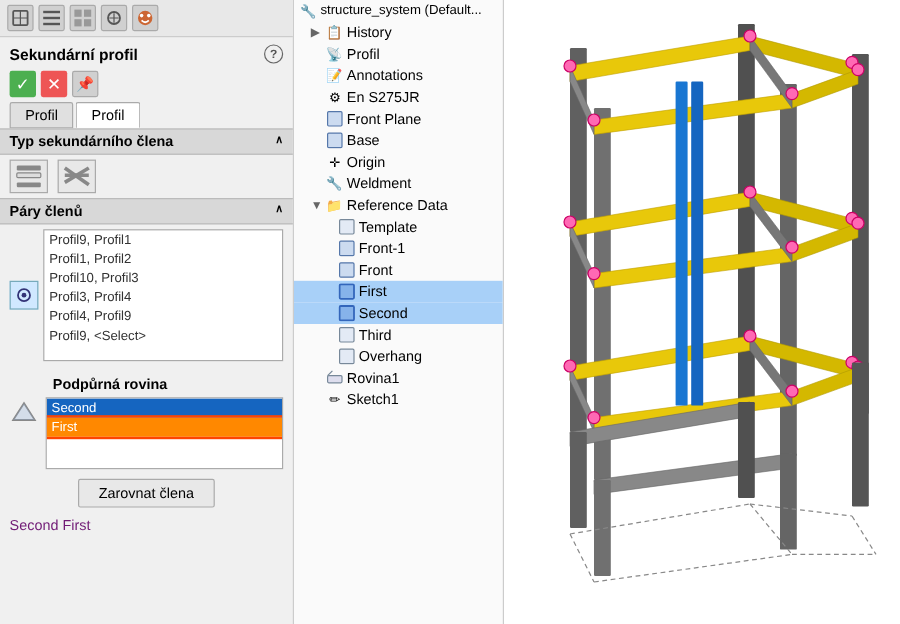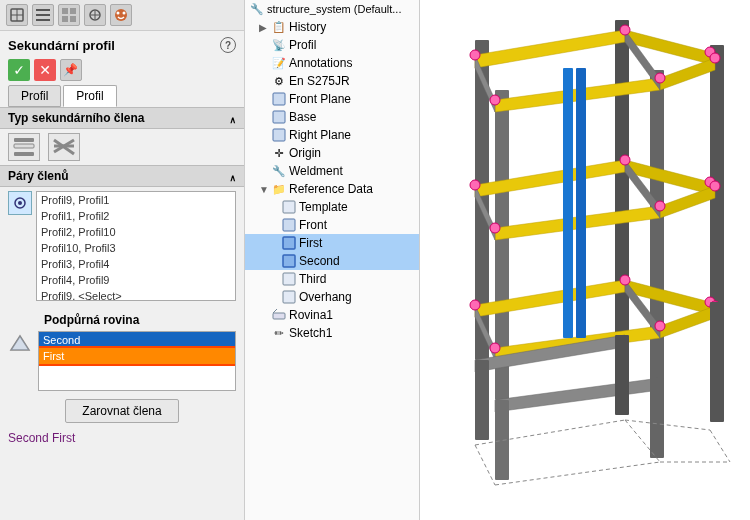--- a/index.html
+++ b/index.html
@@ -121,21 +121,21 @@
       border-radius: 2px 2px 0 0;
       font-size: 12px;
     }
     .tab-btn.active {
       background: #fff;
       border-bottom: 1px solid #fff;
     }
 
     .section-header {
       display: flex;
-      align-items: flex-end;
+      align-items: flex-start;
       justify-content: space-between;
       background: #d8d8d8;
       padding: 3px 8px;
       font-weight: bold;
       font-size: 12px;
       border-top: 1px solid #bbb;
       border-bottom: 1px solid #bbb;
       cursor: pointer;
     }
 
@@ -378,31 +378,30 @@
         <line x1="2" y1="16" x2="22" y2="4" stroke="#888" stroke-width="3"></line>
       </svg>
     </div>
   </div>
 
   <div class="section-header">
     <span>Páry členů</span>
     <span class="chevron">∧</span>
   </div>
 
-  <div style="display:flex; align-items:flex-start; padding: 4px 8px; gap:4px;">
+  <div style="display:flex; align-items:center; padding: 4px 8px; gap:4px;">
     <div style="display:flex; align-items:center; justify-content:center; width:24px; height:24px; background:#d0e8ff; border:1px solid #7ab;">
       <svg width="16" height="16" viewBox="0 0 16 16">
         <circle cx="8" cy="8" r="5" fill="none" stroke="#337" stroke-width="1.5"></circle>
         <circle cx="8" cy="8" r="2" fill="#337"></circle>
       </svg>
     </div>
     <div class="pairs-list" style="flex:1; margin:0;">
       <div class="pair-item">Profil9, Profil1</div>
       <div class="pair-item">Profil1, Profil2</div>
-      <div class="pair-item">Profil2, Profil10</div>
       <div class="pair-item">Profil10, Profil3</div>
       <div class="pair-item">Profil3, Profil4</div>
       <div class="pair-item">Profil4, Profil9</div>
       <div class="pair-item">Profil9, &lt;Select&gt;</div>
     </div>
   </div>
 
   <div class="podpurna-label">Podpůrná rovina</div>
   <div class="podpurna-icons">
     <div class="small-plane-icon">
@@ -465,29 +464,20 @@
   <div class="tree-item tree-indent1">
     <span class="tree-expand"></span>
     <span class="tree-icon">
       <svg width="14" height="14" viewBox="0 0 14 14">
         <rect x="1" y="1" width="12" height="12" rx="1" fill="rgba(100,150,220,0.3)" stroke="#5577aa" stroke-width="1"></rect>
       </svg>
     </span>
     <span>Base</span>
   </div>
 
-  <div class="tree-item tree-indent1">
-    <span class="tree-expand"></span>
-    <span class="tree-icon">
-      <svg width="14" height="14" viewBox="0 0 14 14">
-        <rect x="1" y="1" width="12" height="12" rx="1" fill="rgba(100,150,220,0.3)" stroke="#5577aa" stroke-width="1"></rect>
-      </svg>
-    </span>
-    <span>Right Plane</span>
-  </div>
 
   <div class="tree-item tree-indent1">
     <span class="tree-expand"></span>
     <span class="tree-icon">✛</span>
     <span>Origin</span>
   </div>
 
   <div class="tree-item tree-indent1">
     <span class="tree-expand"></span>
     <span class="tree-icon">🔧</span>
@@ -503,20 +493,29 @@
   <div class="tree-item tree-indent2">
     <span class="tree-expand"></span>
     <span class="tree-icon">
       <svg width="14" height="14" viewBox="0 0 14 14">
         <rect x="1" y="1" width="12" height="12" rx="1" fill="rgba(100,150,220,0.15)" stroke="#778899" stroke-width="1"></rect>
       </svg>
     </span>
     <span>Template</span>
   </div>
 
+  <div class="tree-item tree-indent2">
+    <span class="tree-expand"></span>
+    <span class="tree-icon">
+      <svg width="14" height="14" viewBox="0 0 14 14">
+        <rect x="1" y="1" width="12" height="12" rx="1" fill="rgba(100,150,220,0.3)" stroke="#5577aa" stroke-width="1"></rect>
+      </svg>
+    </span>
+    <span>Front-1</span>
+  </div>
 
   <div class="tree-item tree-indent2">
     <span class="tree-expand"></span>
     <span class="tree-icon">
       <svg width="14" height="14" viewBox="0 0 14 14">
         <rect x="1" y="1" width="12" height="12" rx="1" fill="rgba(100,150,220,0.3)" stroke="#5577aa" stroke-width="1"></rect>
       </svg>
     </span>
     <span>Front</span>
   </div>

